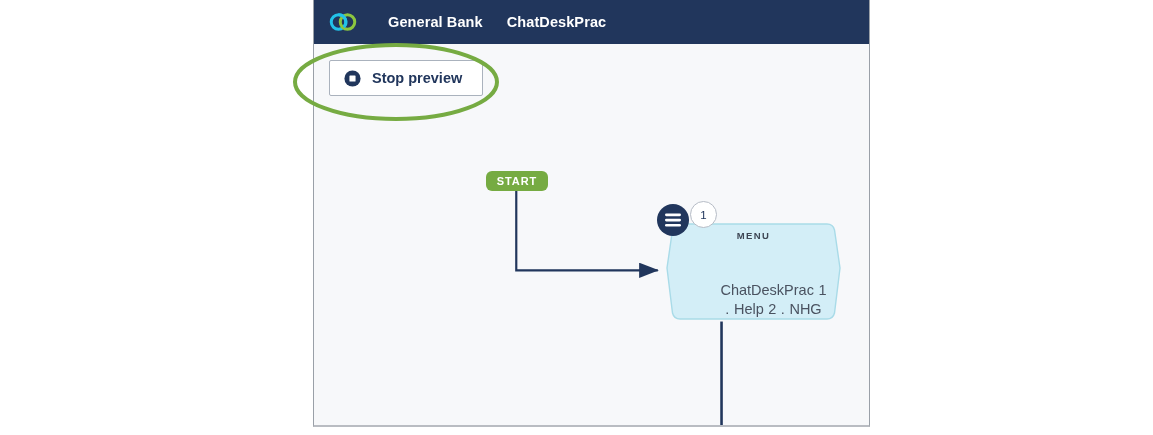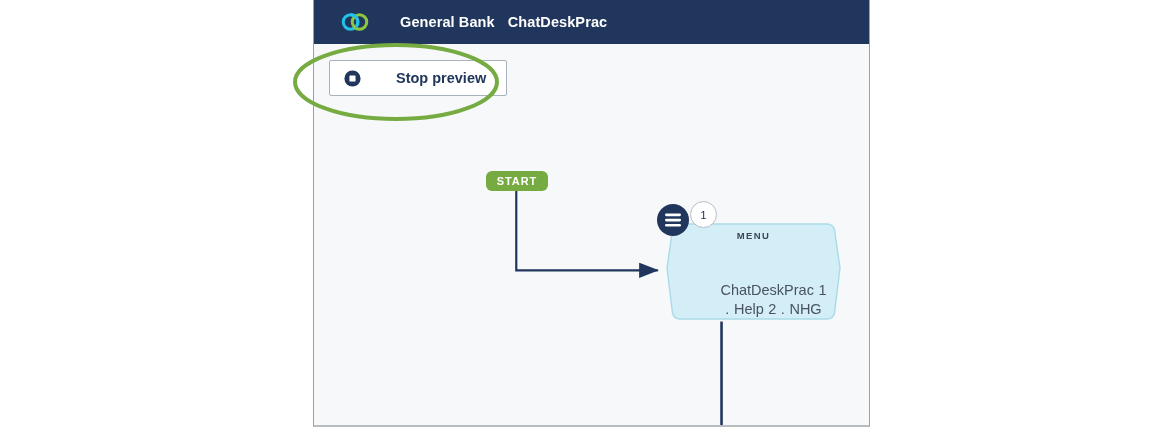--- a/index.html
+++ b/index.html
@@ -34,38 +34,38 @@
   #app-header {
     position: absolute;
     left: 0;
     top: 0;
     width: 100%;
     height: 44px;
     background: #21365c;
     display: flex;
     align-items: center;
     box-sizing: border-box;
-    padding-left: 26px;
+    padding-left: 14px;
   }
   #brand-logo {
     width: 30px;
     height: 26px;
     display: block;
     flex: 0 0 auto;
   }
   .header-link {
     color: #ffffff;
     font-size: 14.5px;
     font-weight: bold;
     letter-spacing: 0.1px;
     white-space: nowrap;
     cursor: pointer;
   }
   #header-link-bank { margin-left: 30px; }
-  #header-link-app  { margin-left: 13px; }
+  #header-link-app  { margin-left: 24px; }
 
   
   #canvas {
     position: absolute;
     left: 0;
     top: 44px;
     right: 0;
     bottom: 0;
     background: #f7f8fa;
     overflow: hidden;
@@ -79,21 +79,20 @@
     height: 36px;
     background: #ffffff;
     border: 1px solid #aab2bd;
     border-radius: 2px;
     display: flex;
     align-items: center;
     padding: 0 20px 0 14px;
     box-sizing: border-box;
     cursor: pointer;
     z-index: 6;
-    gap: 24px;
   }
   #stop-icon {
     width: 17px;
     height: 17px;
     flex: 0 0 auto;
     display: block;
   }
   #stop-preview-label {
     margin-left: 11px;
     color: #21365c;

